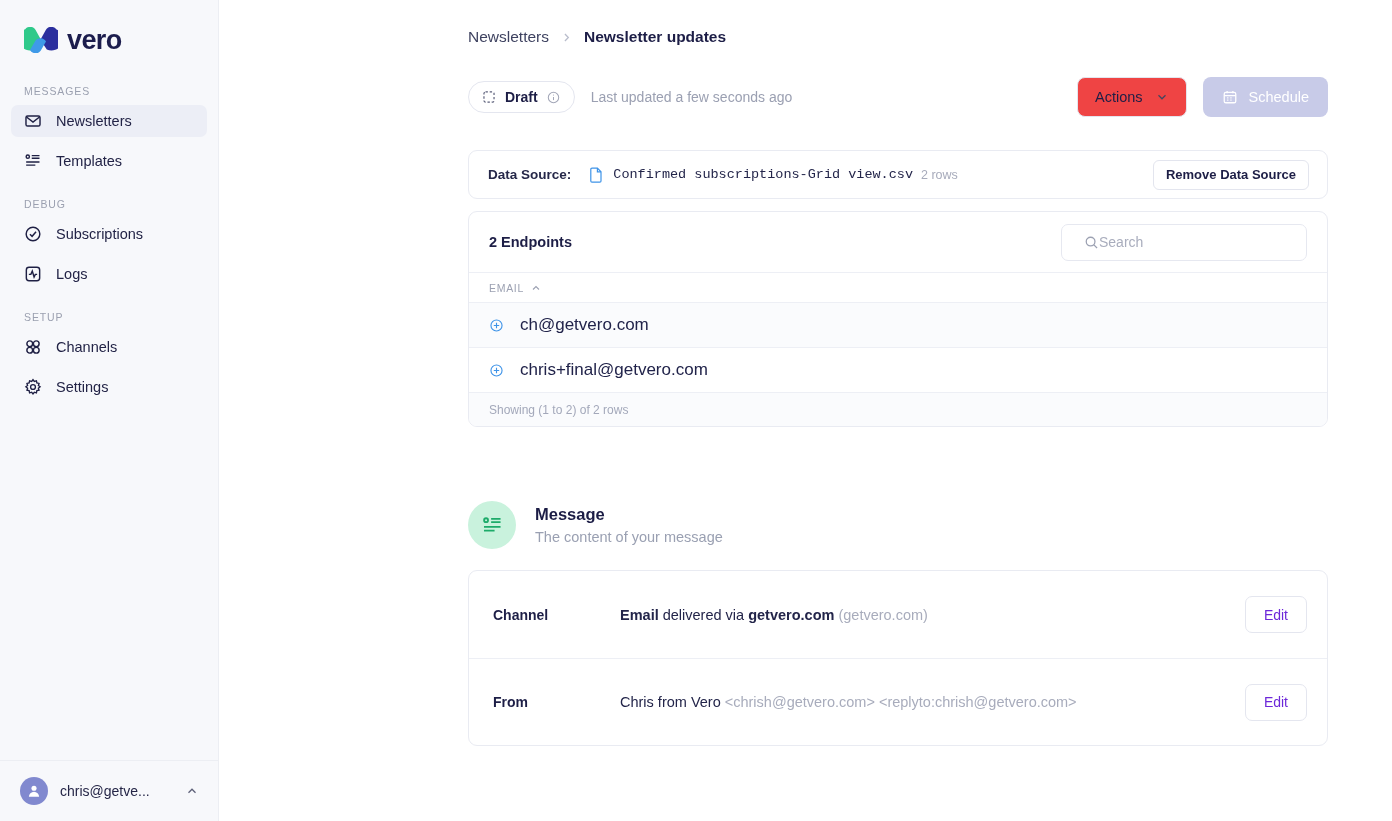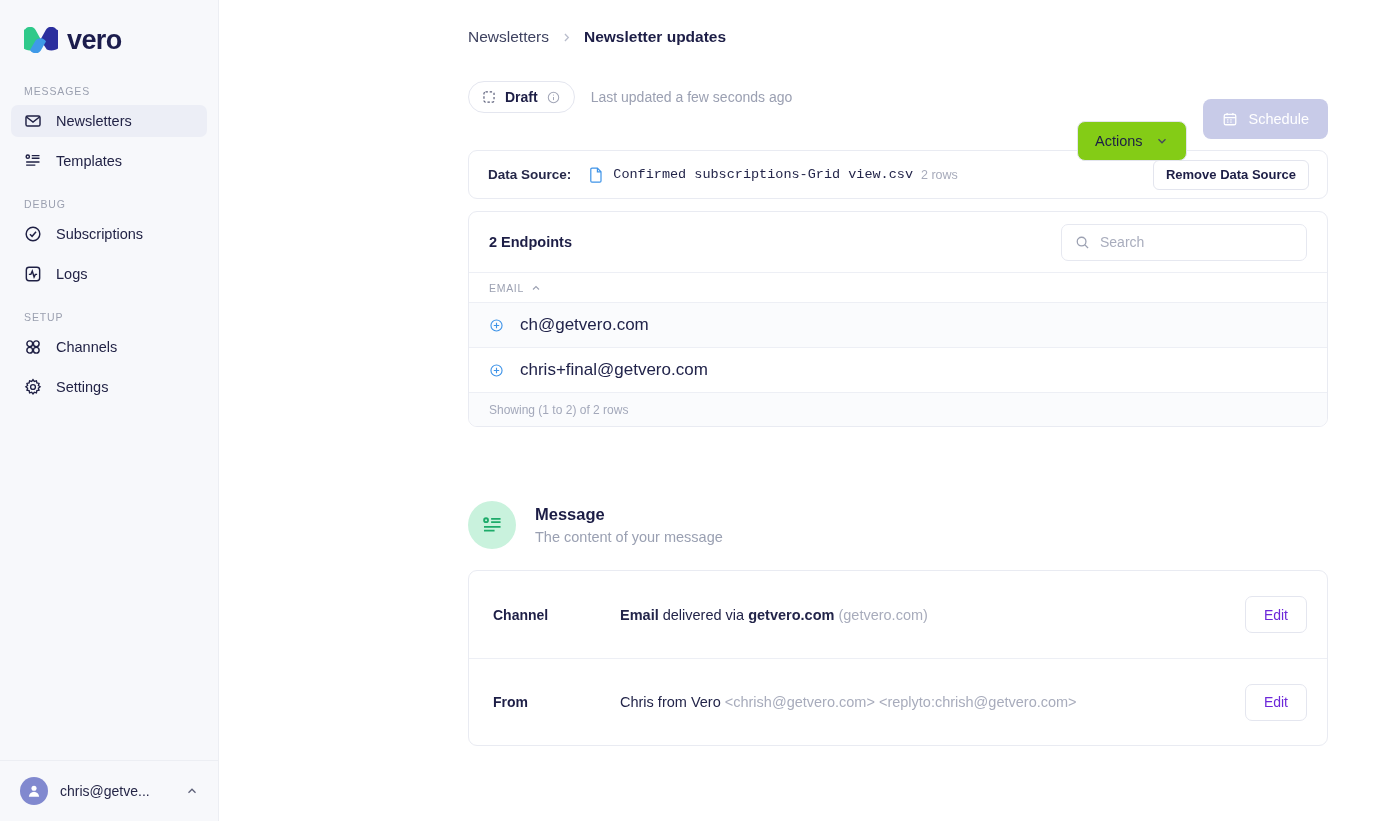--- a/index.html
+++ b/index.html
@@ -91,22 +91,22 @@
   .draft-pill .info-ico { width: 13px; height: 13px; color: #a3a7b8; }
   .last-updated { font-size: 14px; color: #9ba0b2; margin-left: 16px; }
 
   .hdr-actions {
     position: absolute; right: 0; top: 0;
     display: flex; align-items: center; gap: 16px;
   }
   .btn-actions {
     display: flex; align-items: center; gap: 12px;
     height: 40px; padding: 0 17px;
-    border: 1px solid #e3e5ee; border-radius: 8px; background: #84cc16;
-    font-size: 14.5px; color: #1d1e46; cursor: pointer; margin-top: 44px;
+    border: 1px solid #e3e5ee; border-radius: 8px; background: #ef4444;
+    font-size: 14.5px; color: #1d1e46; cursor: pointer;
   }
   .btn-actions .chev { width: 14px; height: 14px; color: #43465f; }
   .btn-schedule {
     display: flex; align-items: center; gap: 11px;
     height: 40px; padding: 0 19px;
     border: none; border-radius: 8px; background: #c8cbe8;
     font-size: 14.5px; color: #ffffff; cursor: default;
   }
   .btn-schedule .cal { width: 16px; height: 16px; color: #ffffff; }
 
@@ -143,21 +143,21 @@
   }
 
   .endpoints-card { margin-top: 12px; overflow: hidden; }
   .endpoints-head {
     display: flex; align-items: center; height: 60px; padding: 0 20px;
   }
   .endpoints-title { font-size: 14.5px; font-weight: bold; color: #1d1e46; }
   .search-box {
     margin-left: auto; width: 246px; height: 37px;
     border: 1px solid #e6e8f0; border-radius: 7px; background: #fff;
-    display: flex; align-items: center; gap: 10px; padding: 0 13px;
+    display: flex; align-items: center; gap: 0; padding: 0 22px;
   }
   .search-box .s-ico { width: 15px; height: 15px; color: #9ca1b2; flex: 0 0 15px; }
   .search-box input {
     border: none; outline: none; font-size: 14px; color: #2a2c4c;
     font-family: "Liberation Sans", sans-serif; width: 100%; background: transparent;
   }
   .search-box input::placeholder { color: #a9adbd; }
 
   .tbl-head {
     display: flex; align-items: center; height: 31px;

